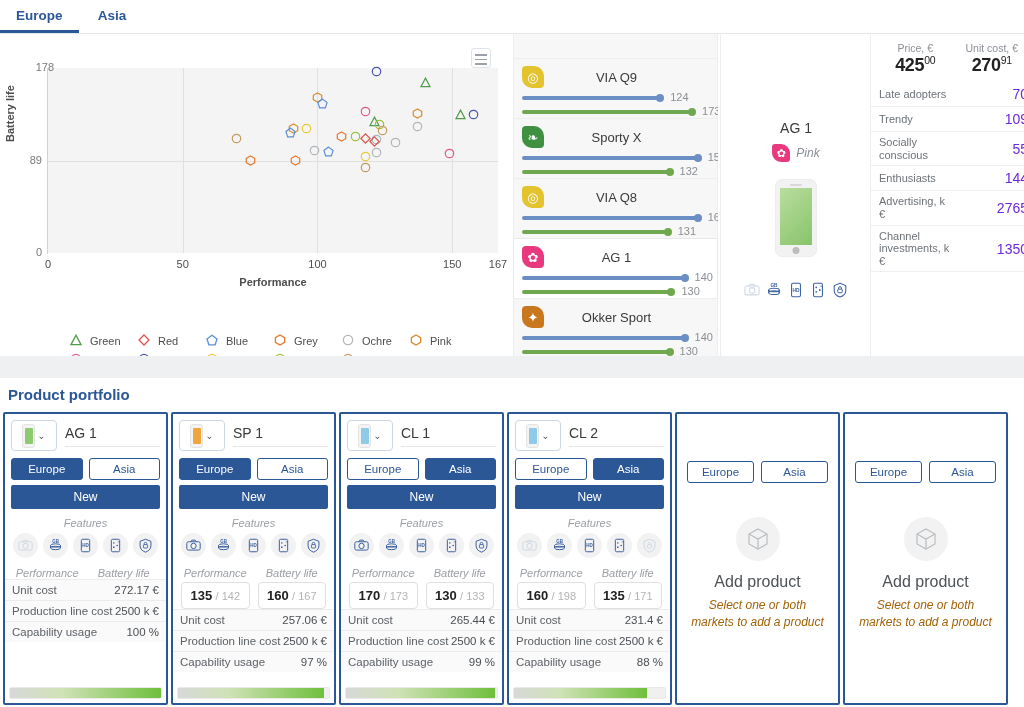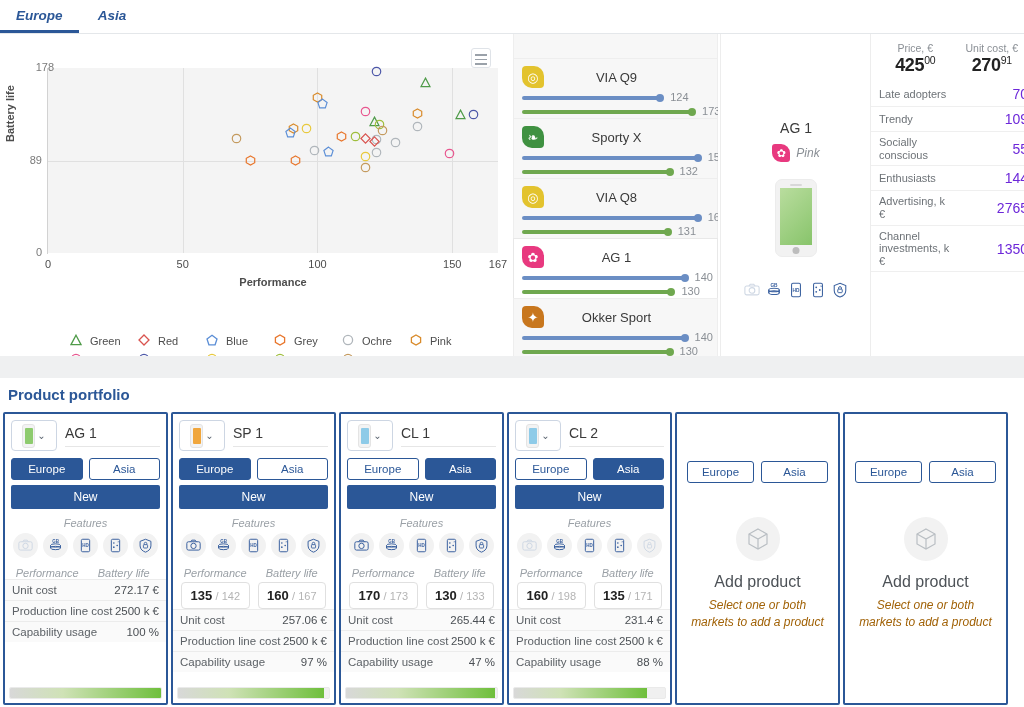--- a/index.html
+++ b/index.html
@@ -10,21 +10,21 @@
     font-family: "Liberation Sans", sans-serif;
     font-size: 12px;
     color: #3b3b3b;
     overflow: hidden;
   }
   .app { position: relative; width: 1024px; height: 707px; }
 
   
   .tabbar {
     position: absolute; top: 0; left: 0; width: 1024px; height: 34px;
-    border-bottom: 1px solid #e4e7ea; background: #fff; font-style: italic;
+    border-bottom: 1px solid #e4e7ea; background: #fff;
   }
   .tab {
     position: relative; display: inline-block;
     padding: 8px 16px 9px 16px;
     font-size: 13.5px; font-weight: bold; color: #2b5797;
     cursor: pointer;
   }
   .tab.active::after {
     content: ""; position: absolute; left: 0; right: 0; bottom: -1px;
     height: 3px; background: #2b5797;
@@ -846,21 +846,21 @@
       <div class="kv">
         <span>Unit cost</span>
         <span class="v">265.44 €</span>
       </div>
       <div class="kv">
         <span>Production line cost</span>
         <span class="v">2500 k €</span>
       </div>
       <div class="kv">
         <span>Capability usage</span>
-        <span class="v">47 %</span>
+        <span class="v">99 %</span>
       </div>
       <div class="capbar">
             <i style="width:99%"></i>
           </div>
     </div>
         <div class="pf-col">
       <div class="pf-selrow">
         <div class="pf-thumb">
           <div class="mini-phone">
                 <div class="ms" style="background:#8ecbe8"></div>

